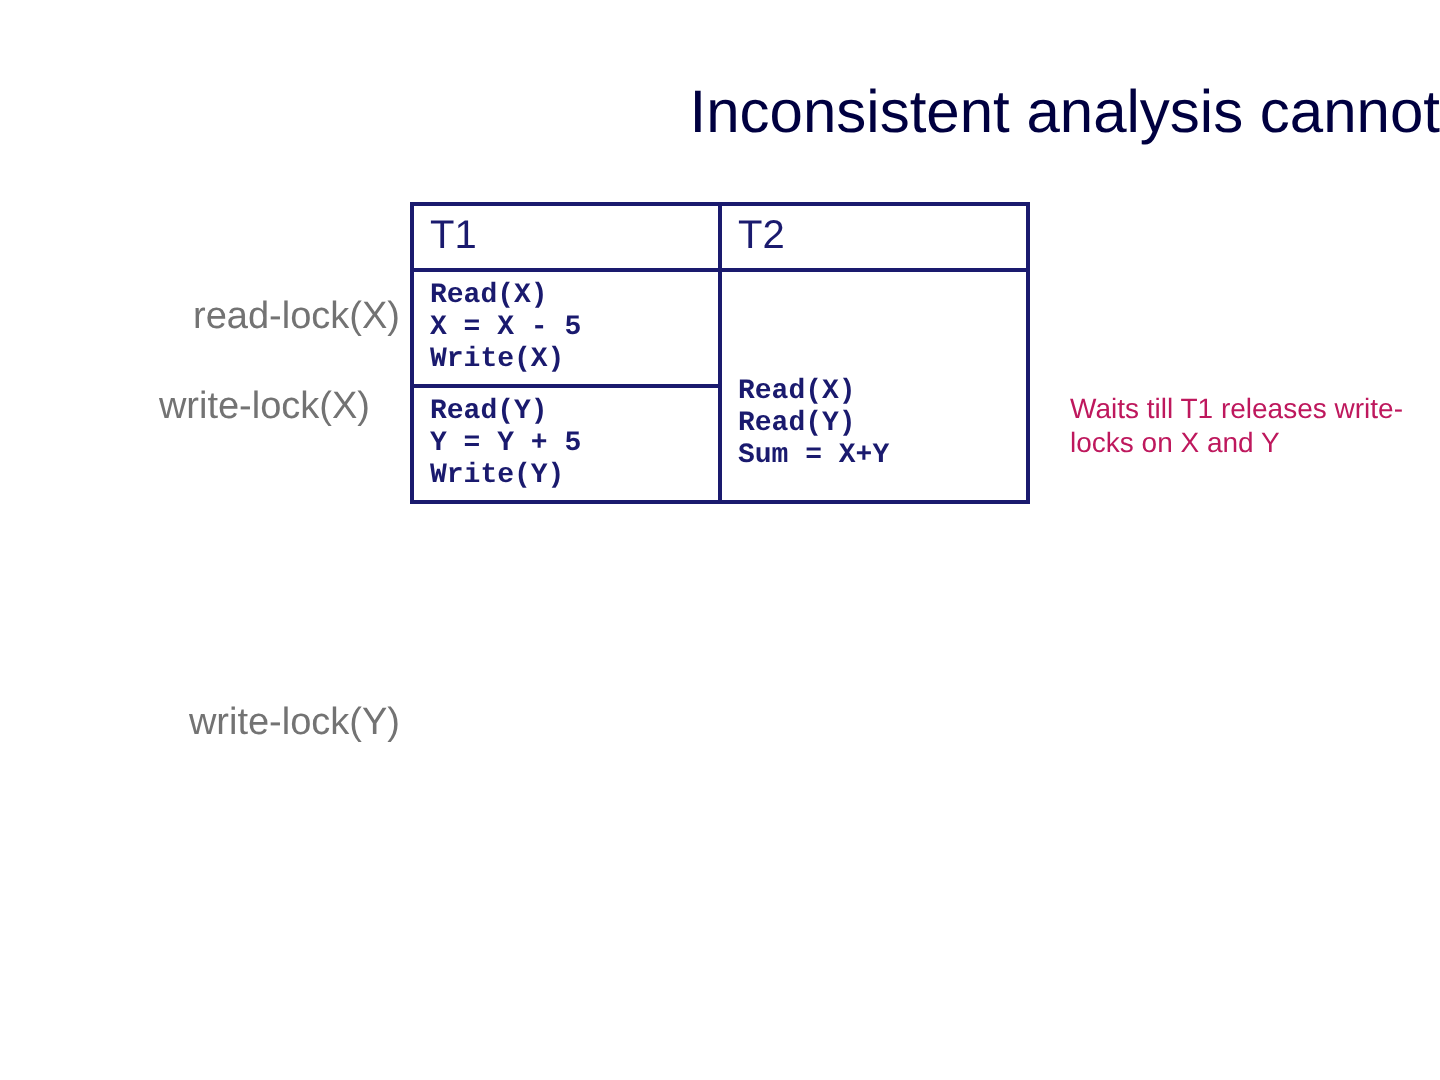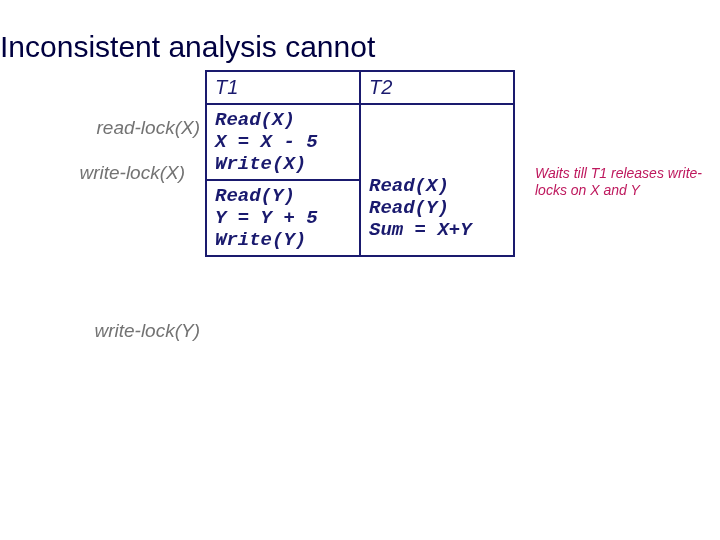--- a/index.html
+++ b/index.html
@@ -7,49 +7,48 @@
     padding: 0;
     width: 720px;
     height: 540px;
     background: #ffffff;
     font-family: Verdana, Geneva, sans-serif;
     color: #1a1a6e;
     position: relative;
     overflow: hidden;
   }
   .title {
-    text-align: left;
+    text-align: right;
     font-size: 30px;
     line-height: 1.25;
-    padding-top: 28px;
+    padding-top: 38px;
     font-weight: 400;
     color: #000040;
   }
   .stage {
     position: relative;
-    margin-top: 4px;
+    margin-top: 25px;
     width: 100%;
     height: 380px;
-    font-style: italic;
   }
   .tbl {
     position: absolute;
     left: 205px;
     top: 0;
     border: 2px solid #1a1a6e;
     border-collapse: collapse;
     width: 310px;
   }
   .tbl th, .tbl td {
     border: 2px solid #1a1a6e;
     padding: 4px 6px 4px 8px;
     text-align: left;
     vertical-align: top;
     font-family: "Courier New", monospace;
-    font-size: 19px;
+    font-size: 14px;
     font-weight: bold;
     color: #1a1a6e;
     white-space: pre;
   }
   .tbl th {
     font-family: Verdana, Geneva, sans-serif;
     font-size: 20px;
     font-weight: 400;
   }
   .left-ann {

